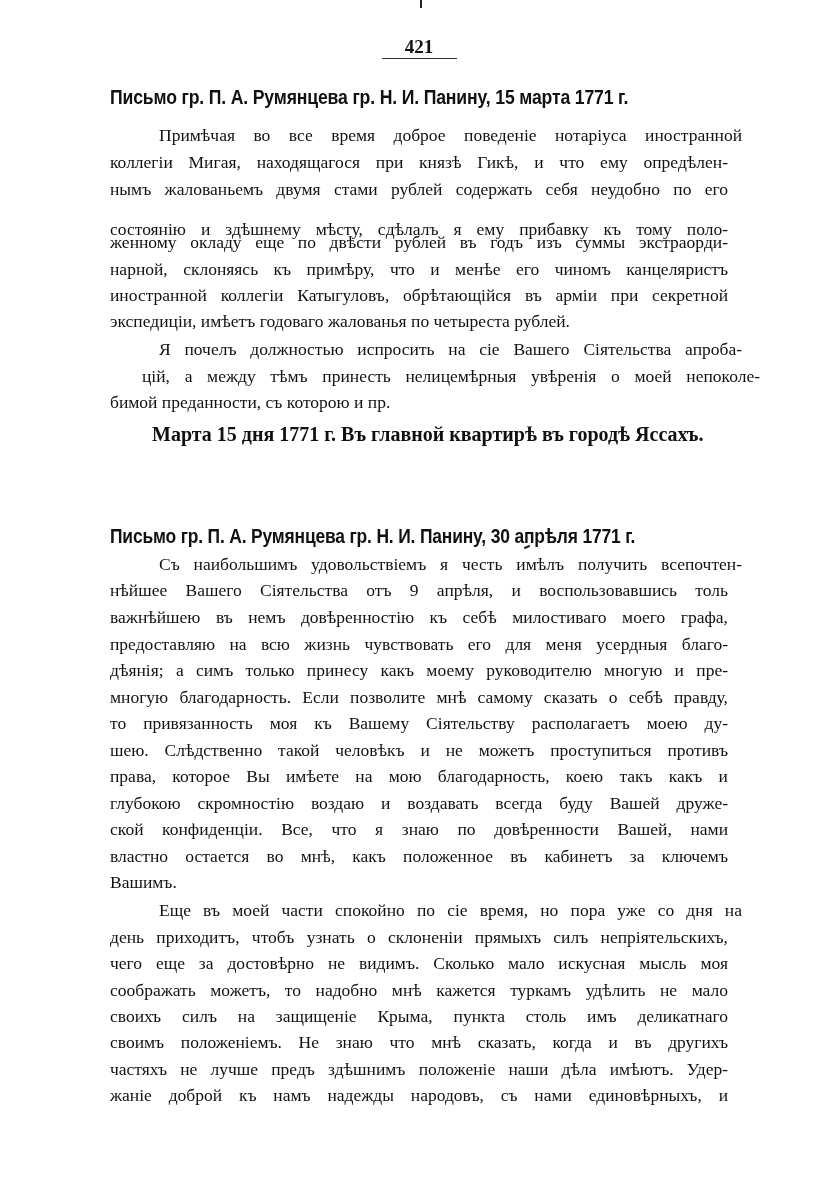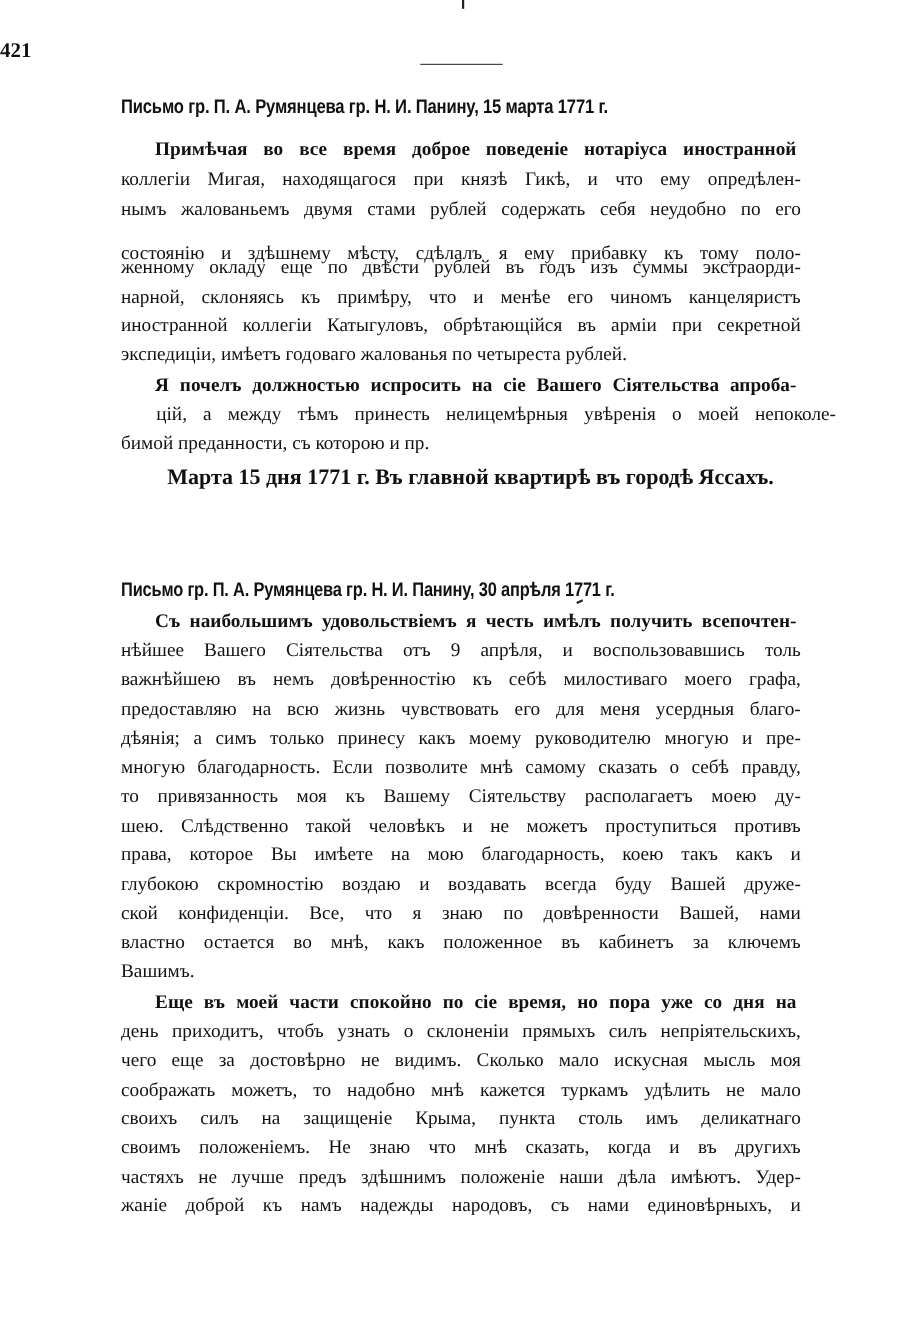--- a/index.html
+++ b/index.html
@@ -5,41 +5,41 @@
   html, body { margin: 0; padding: 0; background: #ffffff; }
   body {
     width: 838px; height: 1199px; position: relative; overflow: hidden;
     font-family: "DejaVu Serif", "Liberation Serif", serif;
     color: #111111;
   }
   .mark {
     position: absolute; left: 420px; top: 0px; width: 2px; height: 8px; background: #222;
   }
   .page-num {
-    position: absolute; left: 0; width: 838px; top: 36px; text-align: left;
+    position: absolute; left: 0; width: 838px; top: 36px; text-align: center;
     font-size: 19px; font-weight: bold; letter-spacing: 0px;
     font-family: "Liberation Serif", serif;
   }
   .page-rule {
     position: absolute; left: 382px; top: 58px; width: 75px; height: 1px; background: #333;
   }
   .title {
     position: absolute; left: 110px; width: 618px; height: 30px;
     font-family: "Liberation Sans", sans-serif; font-weight: bold;
-    font-size: 18px; line-height: 30px; white-space: nowrap;
+    font-size: 21px; line-height: 30px; white-space: nowrap;
     transform-origin: left center; letter-spacing: -0.2px;
   }
   .title span { display: inline-block; transform: scaleX(0.86); transform-origin: left center; }
   .line {
     position: absolute; left: 110px; width: 618px; height: 27px;
     font-size: 17.5px; line-height: 27px; white-space: nowrap;
     text-align: justify; text-align-last: justify;
     font-family: "Liberation Serif", serif;
   }
-  .line.first { left: 141px; width: 583px; font-weight: bold; }
+  .line.first { left: 159px; width: 583px; }
   .line.last { text-align-last: left; }
   .sig {
     position: absolute; left: 152px; top: 422px; height: 24px;
     font-size: 20px; line-height: 24px; white-space: nowrap;
     font-family: Liberation Serif, serif; font-weight: bold;
   }
   .speck { position: absolute; background: #222; }
 </style>
 </head>
 <body>

